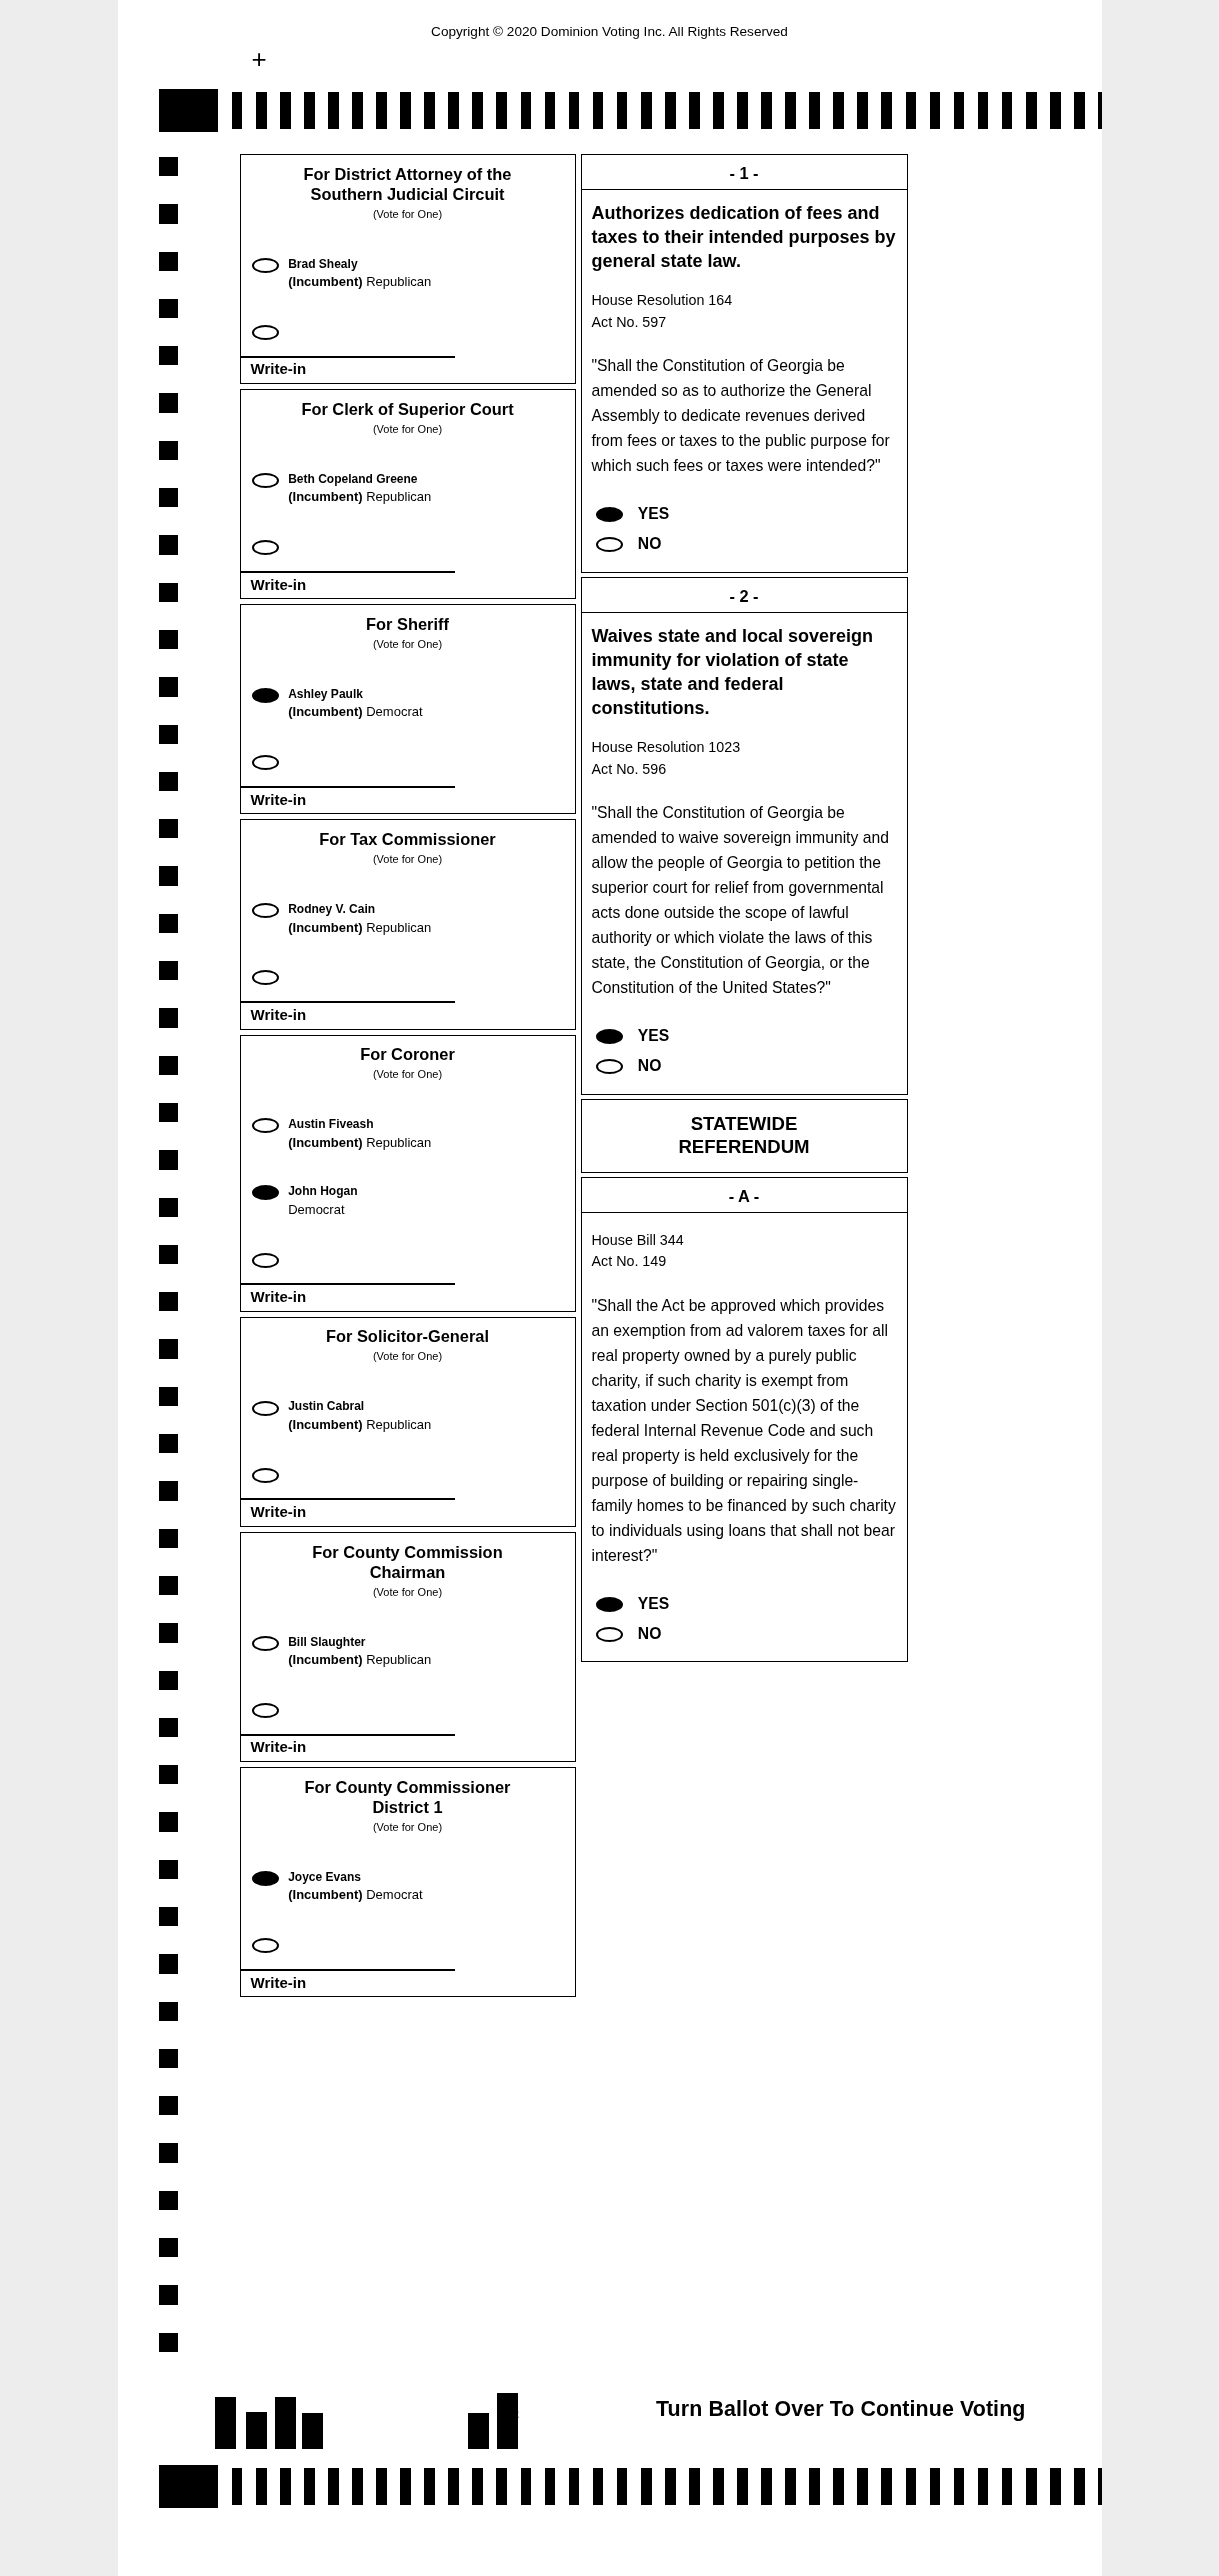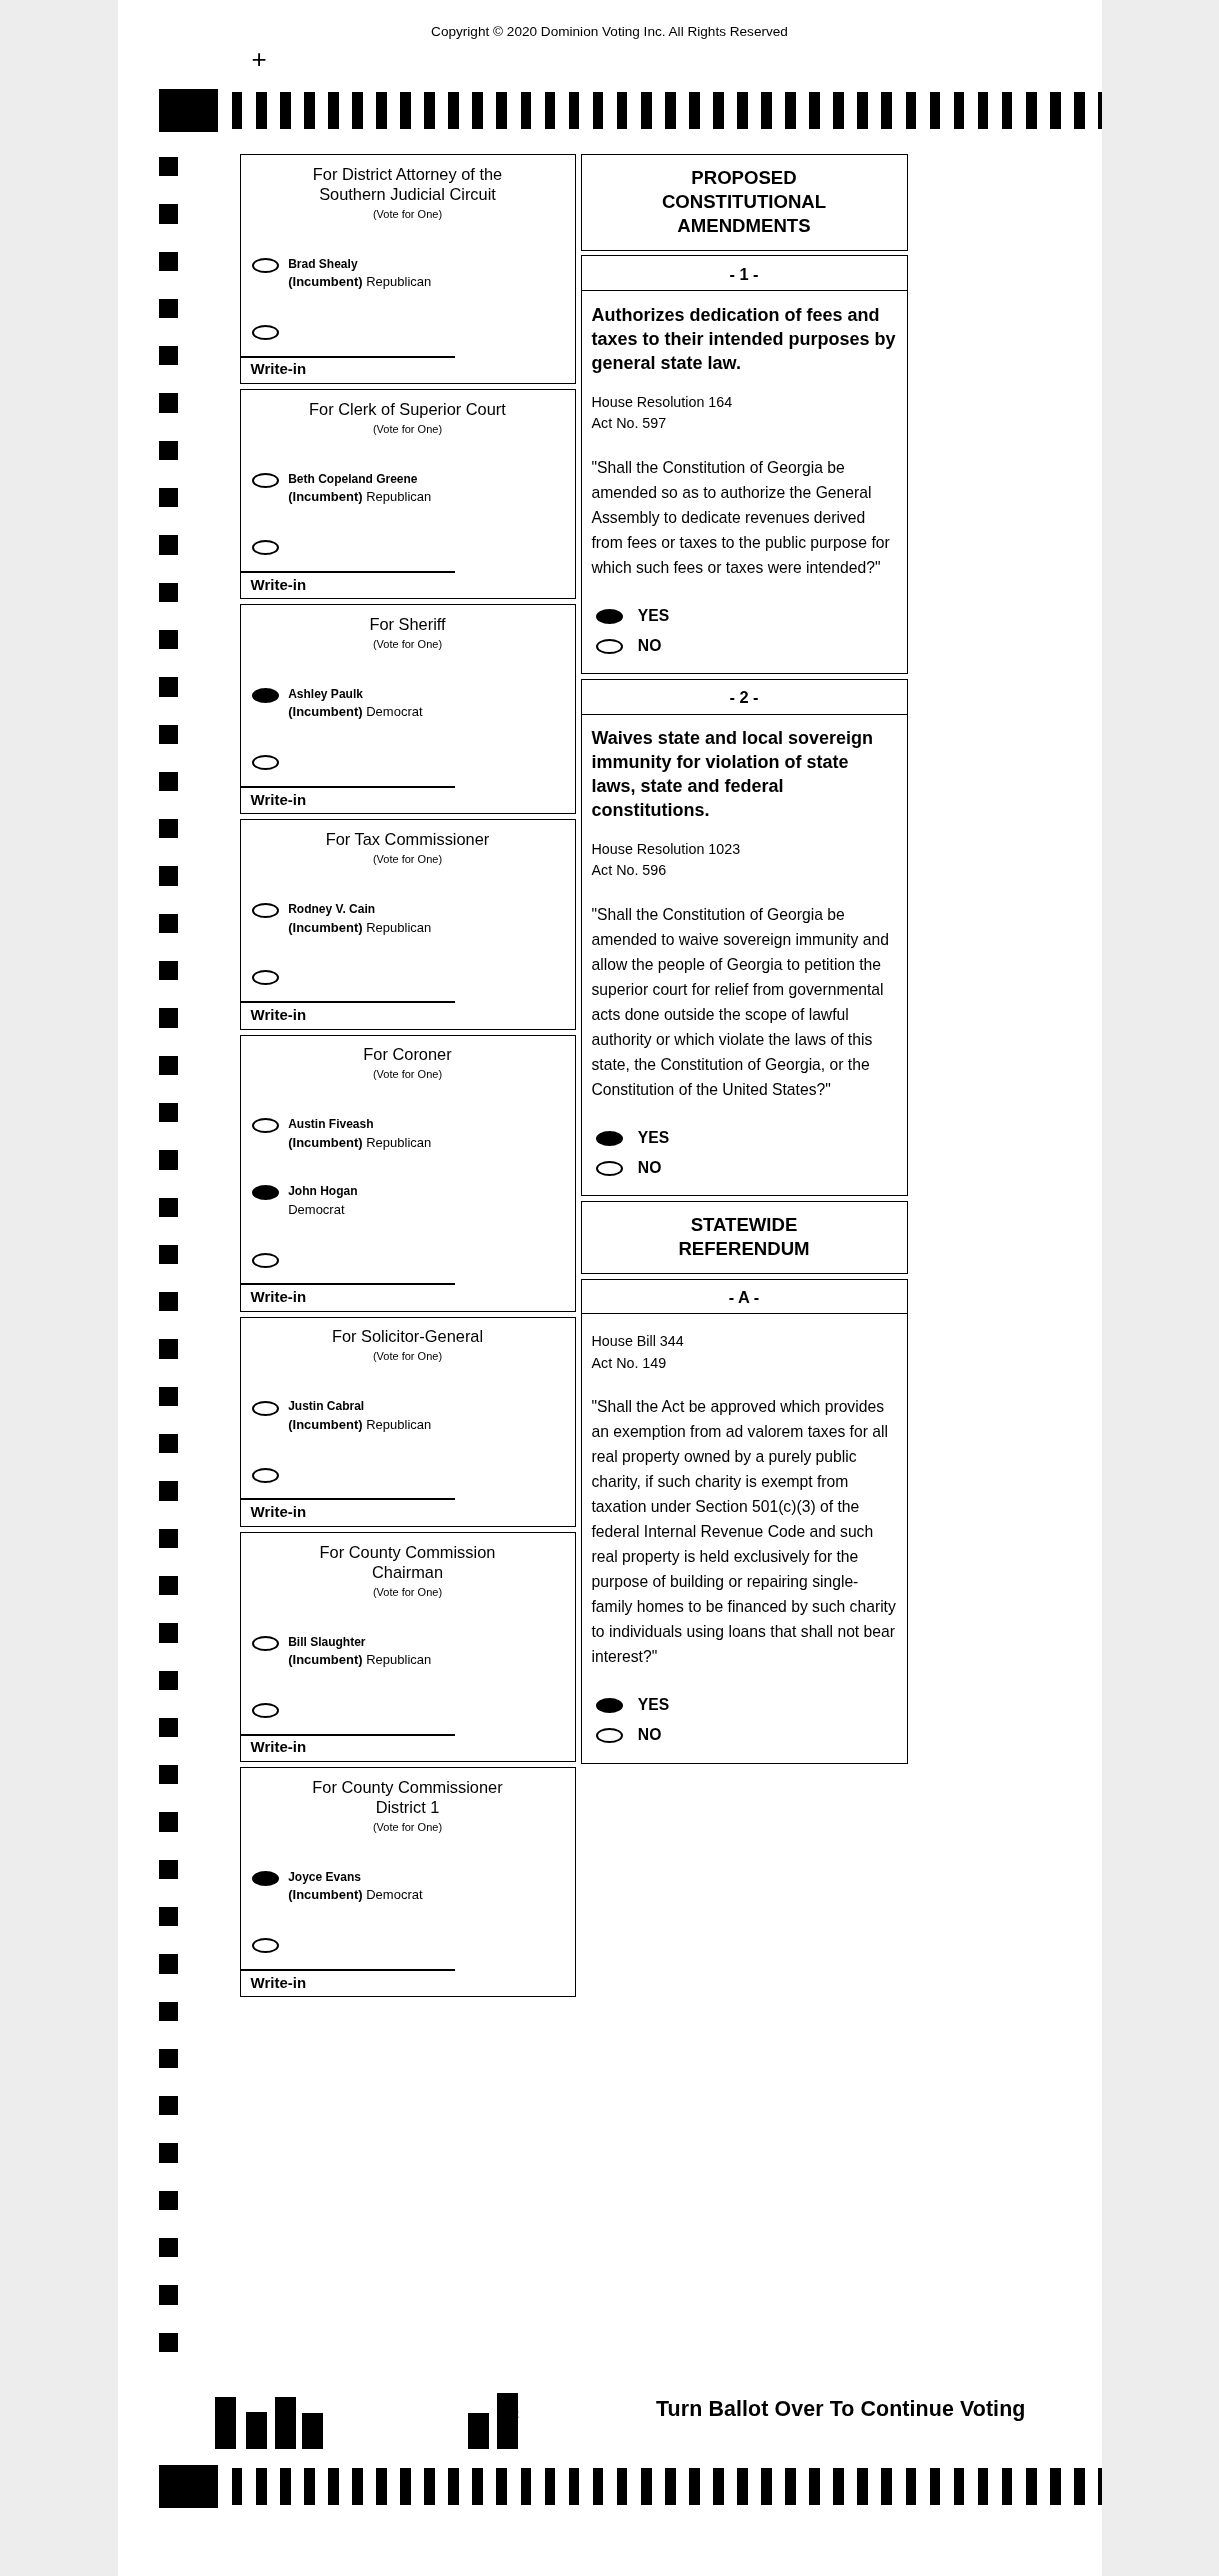--- a/index.html
+++ b/index.html
@@ -24,21 +24,21 @@
   #timing-left .tsq { width:19.3px; height:19.3px; background:#000; }
   #timing-right .tsq { width:29px; height:19.3px; background:#000; }
 
   
   .col-left  { position:absolute; left:122px; top:154px; width:336px; }
   .col-right { position:absolute; left:463px; top:154px; width:327px; }
 
   
   .contest { border:1.4px solid #000; margin-bottom:5px; padding-bottom:5.7px; background:#fff; }
   .c-head { text-align:center; padding:8.6px 5.7px 0; }
-  .c-title { font-weight:normal; font-size:16.4px; line-height:20px; }
+  .c-title { font-weight:bold; font-size:16.4px; line-height:20px; }
   .c-instr { font-size:11px; line-height:17px; margin-top:2.1px; }
   .cand-row { display:flex; align-items:flex-start; margin-top:33px; padding:0 7.1px 0 11.4px; gap:9.3px; }
   .oval { width:27px; height:15px; border:2.1px solid #000; border-radius:50%; flex:none; margin-top:2.1px; background:#fff; }
   .oval.filled { background:#000; }
   .cand-name { font-weight:bold; font-size:12px; line-height:17px; }
   .cand-detail { font-size:13px; line-height:15.7px; margin-top:1.4px; }
   .cq { font-weight:bold; }
   .empty-row { margin-top:33px; }
   .wi-rule { border-top:2.1px solid #000; width:214px; margin-top:15.7px; }
   .wi-label { font-weight:bold; font-size:15px; padding:2.9px 0 0 10px; }
@@ -368,25 +368,20 @@
           </div>
         </div>
         <div class="cand-row empty-row">
           <div class="oval"></div>
         </div>
         <div class="wi-rule"></div>
         <div class="wi-label">Write-in</div>
       </div>
     </div>
   <div class="col-right" id="measures-col">
-      <div class="m-headbox">
-        <div class="m-headline">PROPOSED</div>
-        <div class="m-headline">CONSTITUTIONAL</div>
-        <div class="m-headline">AMENDMENTS</div>
-      </div>
       <div class="measure">
         <div class="m-num">- 1 -</div>
         <div class="m-summary">Authorizes dedication of fees and taxes to their intended purposes by general state law.</div>
         <div class="m-refs">
           <div class="m-ref">House Resolution 164</div>
           <div class="m-ref">Act No. 597</div>
         </div>
         <div class="m-question">"Shall the Constitution of Georgia be amended so as to authorize the General Assembly to dedicate revenues derived from fees or taxes to the public purpose for which such fees or taxes were intended?"</div>
         <div class="m-opts">
           <div class="opt-row">

